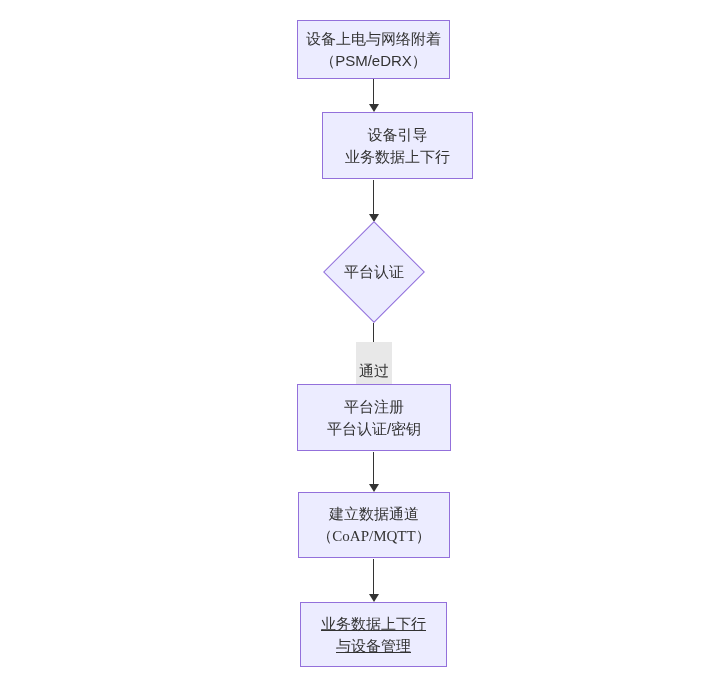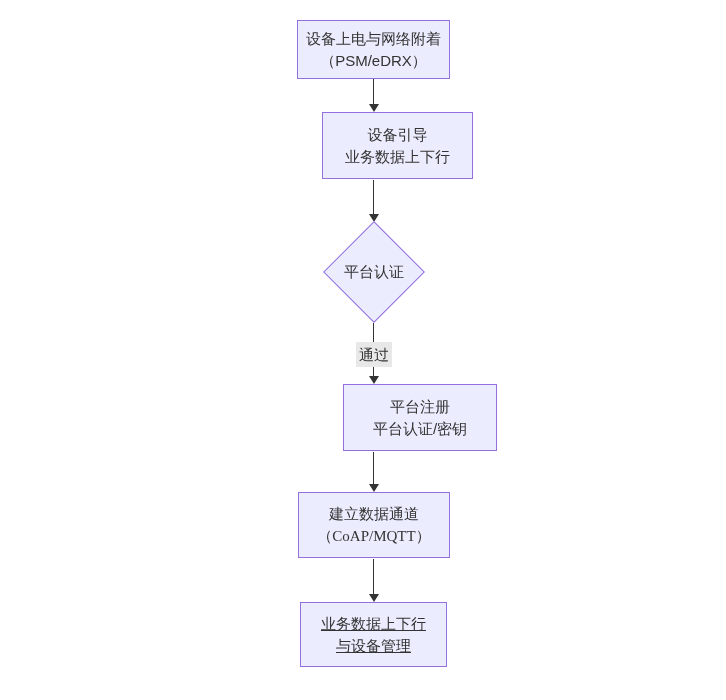--- a/index.html
+++ b/index.html
@@ -55,21 +55,21 @@
     border-right: 5px solid transparent;
     border-top: 8px solid #333333;
   }
   .edge-label {
     position: absolute;
     transform: translateX(-50%);
     background: #e8e8e8;
     color: #333333;
     font-size: 15px;
     line-height: 19px;
-    padding: 3px 3px;
+    padding: 19px 3px;
     white-space: nowrap;
   }
 </style>
 </head>
 <body>
 
 <div class="canvas">
 
   <div class="node" style="left:297px; top:20px; width:153px; height:59px;">
     <span>设备上电与网络附着</span>
@@ -87,21 +87,21 @@
   <div class="edge-line" style="left:373px; top:180px; height:34px;"></div>
   <div class="arrowhead" style="left:369px; top:214px;"></div>
 
   <div class="diamond-shape" style="left:338px; top:236px;"></div>
   <div class="diamond-label" style="left:324px; top:259px; width:100px; height:26px;">平台认证</div>
 
   <div class="edge-line" style="left:373px; top:323px; height:53px;"></div>
   <div class="arrowhead" style="left:369px; top:376px;"></div>
   <div class="edge-label" style="left:374px; top:342px;">通过</div>
 
-  <div class="node" style="left:297px; top:384px; width:154px; height:67px;margin-left:46px;">
+  <div class="node" style="left:297px; top:384px; width:154px; height:67px;">
     <span>平台注册</span>
     <span>平台认证/密钥</span>
   </div>
 
   <div class="edge-line" style="left:373px; top:452px; height:32px;"></div>
   <div class="arrowhead" style="left:369px; top:484px;"></div>
 
   <div class="node" style="left:298px; top:492px; width:152px; height:66px;font-family:Liberation Serif, serif;">
     <span>建立数据通道</span>
     <span>（CoAP/MQTT）</span>

